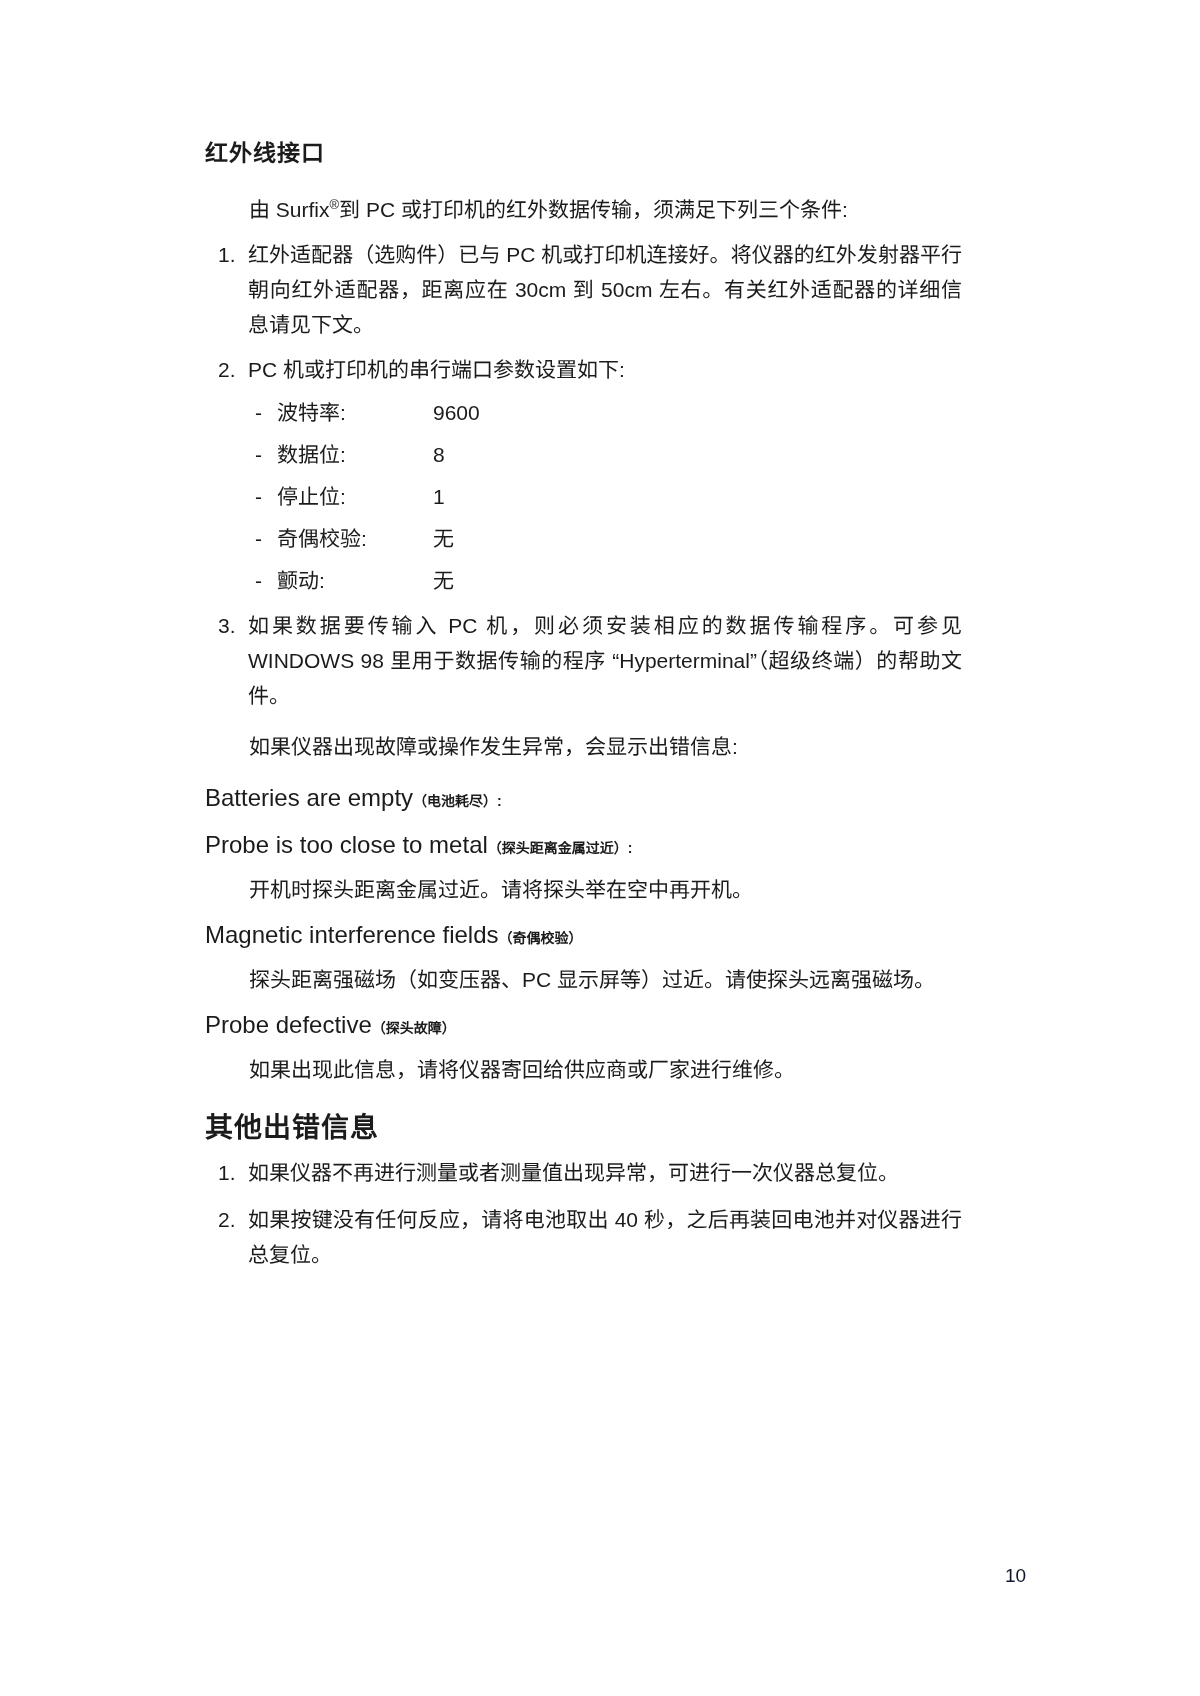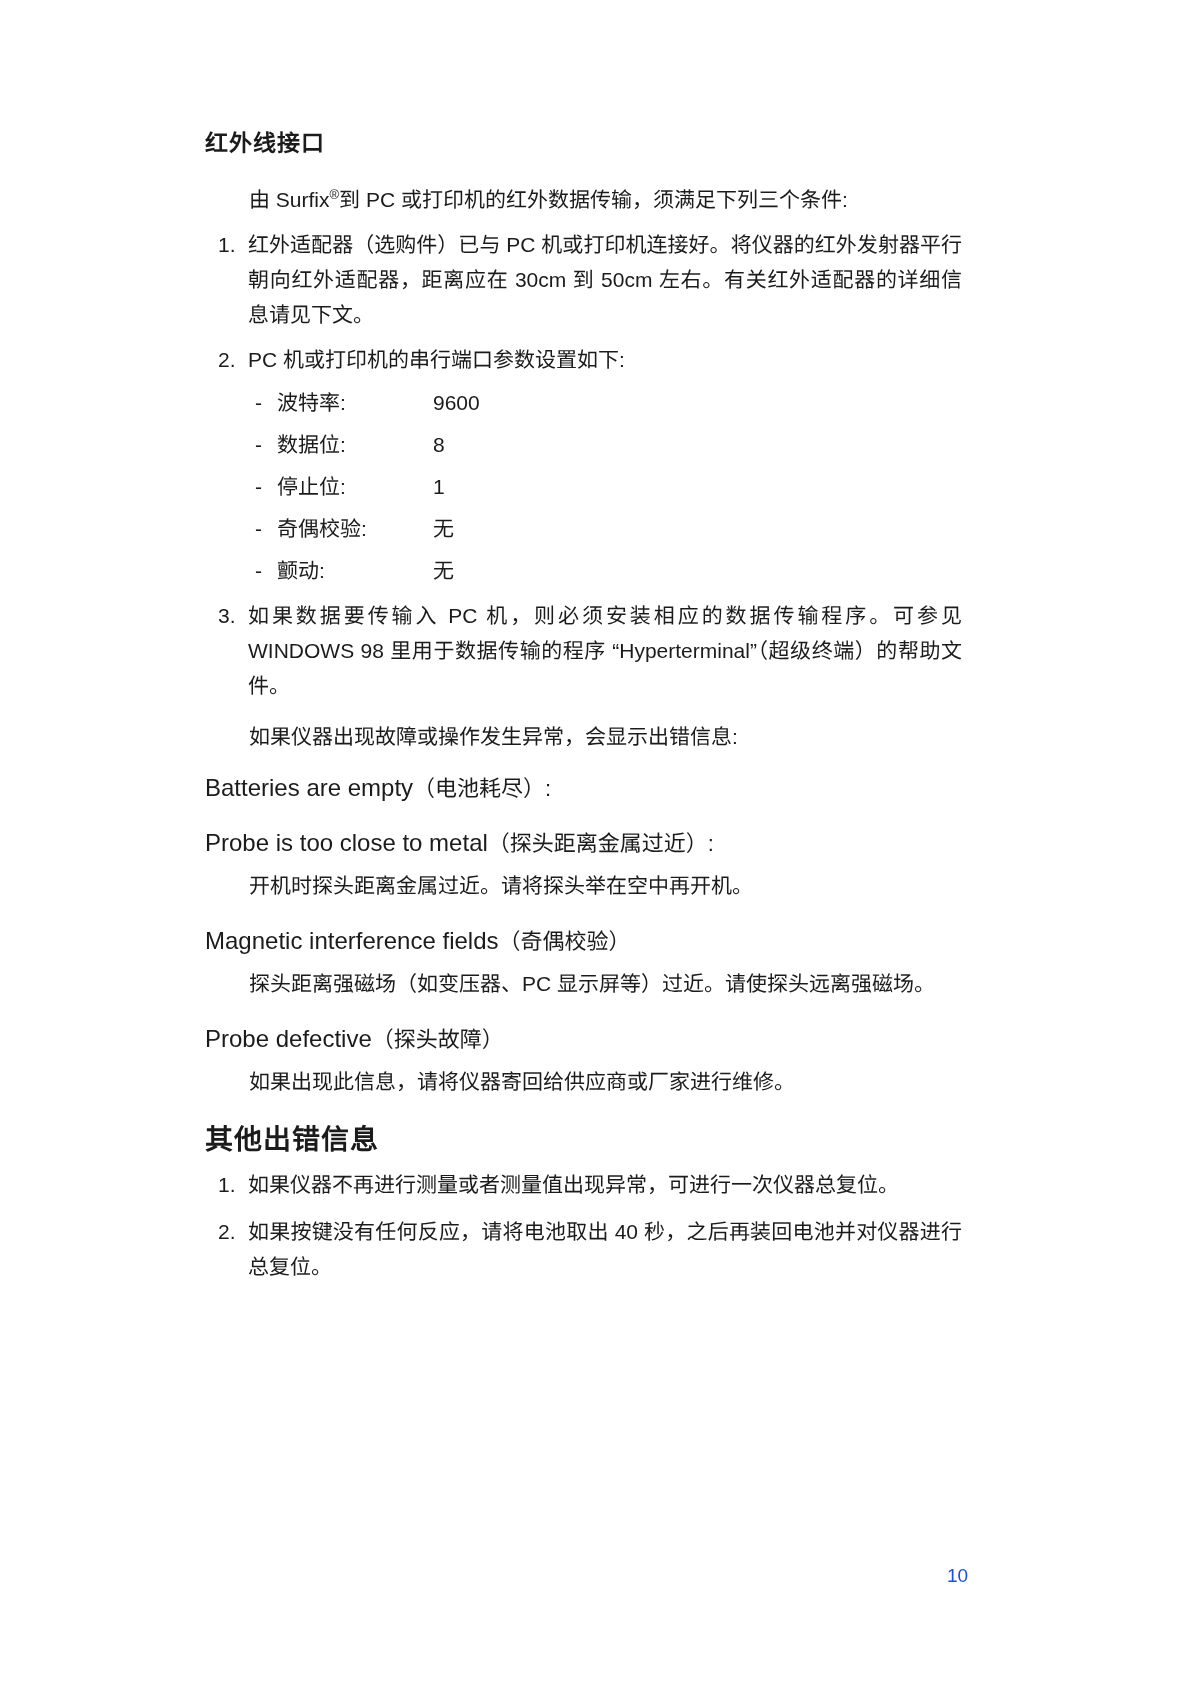--- a/index.html
+++ b/index.html
@@ -8,21 +8,21 @@
     width: 1200px;
     height: 1696px;
     position: relative;
     font-family: "Liberation Sans", "DejaVu Sans", sans-serif;
     color: #1b1b1b;
     overflow: hidden;
   }
   .content {
     position: absolute;
     left: 205px;
-    top: 128px;
+    top: 138px;
     width: 757px;
   }
   .sec-title {
     font-size: 23px;
     font-weight: bold;
     line-height: 30px;
     letter-spacing: 1px;
   }
   .body-text {
     font-size: 21px;
@@ -58,40 +58,40 @@
     margin-left: 50px;
     margin-top: 7px;
     font-size: 21px;
     line-height: 35px;
   }
   .param-row .dash { flex: 0 0 22px; }
   .param-row .plabel { flex: 0 0 156px; }
   .param-row .pvalue { flex: 1 1 auto; }
   
   .errors-title { margin-top: 54px; }
-  .err-entry { margin-top: 22px; }
+  .err-entry { margin-top: 12px; }
   .err-entry.first { margin-top: 18px; }
   .err-head {
     font-size: 24px;
     line-height: 32px;
     font-weight: normal;
   }
   .err-head .zh {
-    font-weight: normal;
-    font-size: 22px;
+    font-weight: bold;
+    font-size: 14px;
   }
   .err-body { margin-top: 8px; }
   .other-title { margin-top: 26px; font-size: 28px; }
   .other-list .num-item { margin-top: 12px; }
   .page-number {
     position: absolute;
-    left: 947px;
+    left: 1005px;
     top: 1565px;
     font-size: 19px;
-    color: #1d4ed8;
+    color: #0f172a;
   }
 </style>
 </head>
 <body>
 
 <div class="content">
 
   <section>
     <h2 class="sec-title">红外线接口</h2>
 

